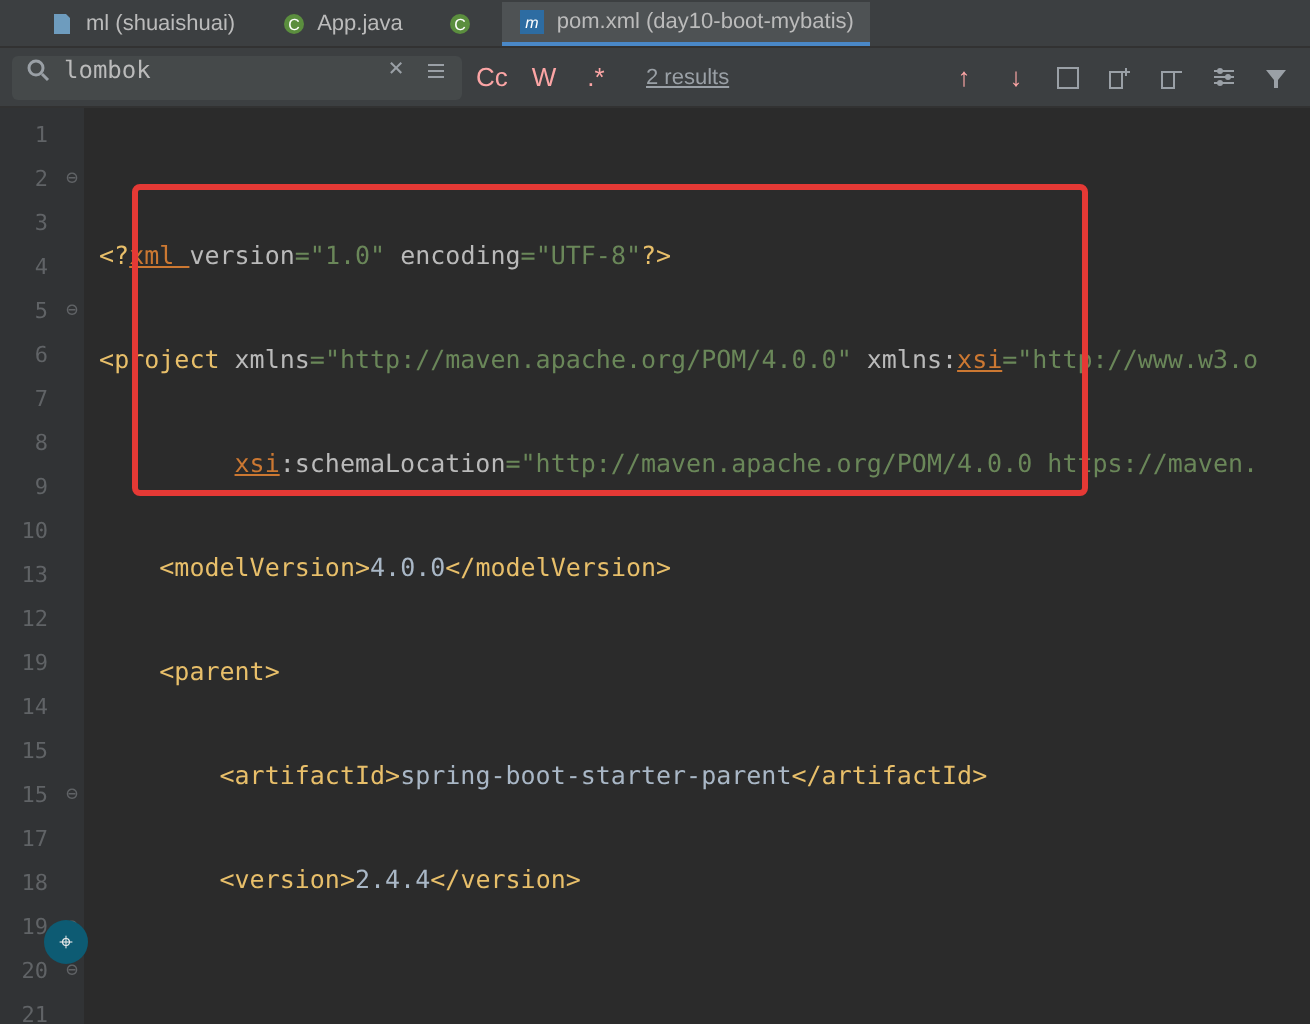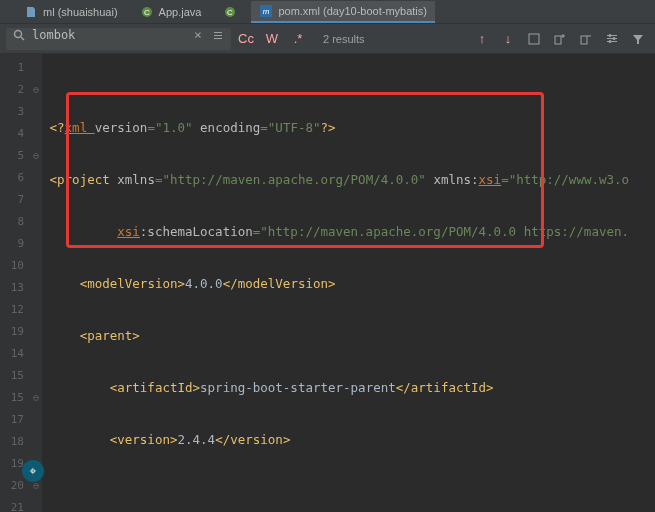--- a/index.html
+++ b/index.html
@@ -51,20 +51,21 @@
     width: 22px; height: 22px;
     display: inline-flex; align-items: center; justify-content: center;
     color: #fca5a5; font-size: 13px;
     font-family: -apple-system, BlinkMacSystemFont, sans-serif;
     cursor: pointer;
   }
   .results {
     color: #9aa0a6; font-size: 11px;
     font-family: -apple-system, BlinkMacSystemFont, sans-serif;
     padding: 0 10px;
+    text-decoration: underline;
   }
   .spacer { flex: 1; }
   .editor {
     display: flex; height: calc(512px - 54px);
     font-size: 12.5px;
   }
   .gutter {
     background: #313335;
     width: 42px; flex: 0 0 42px;
     text-align: right;

